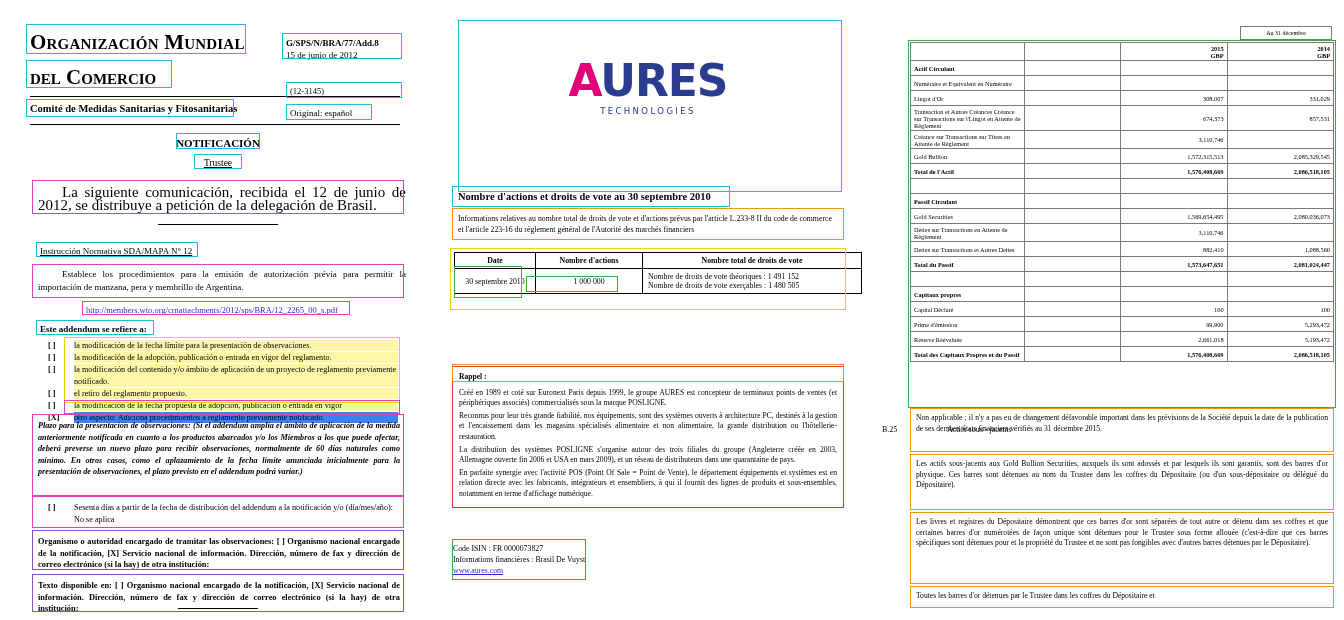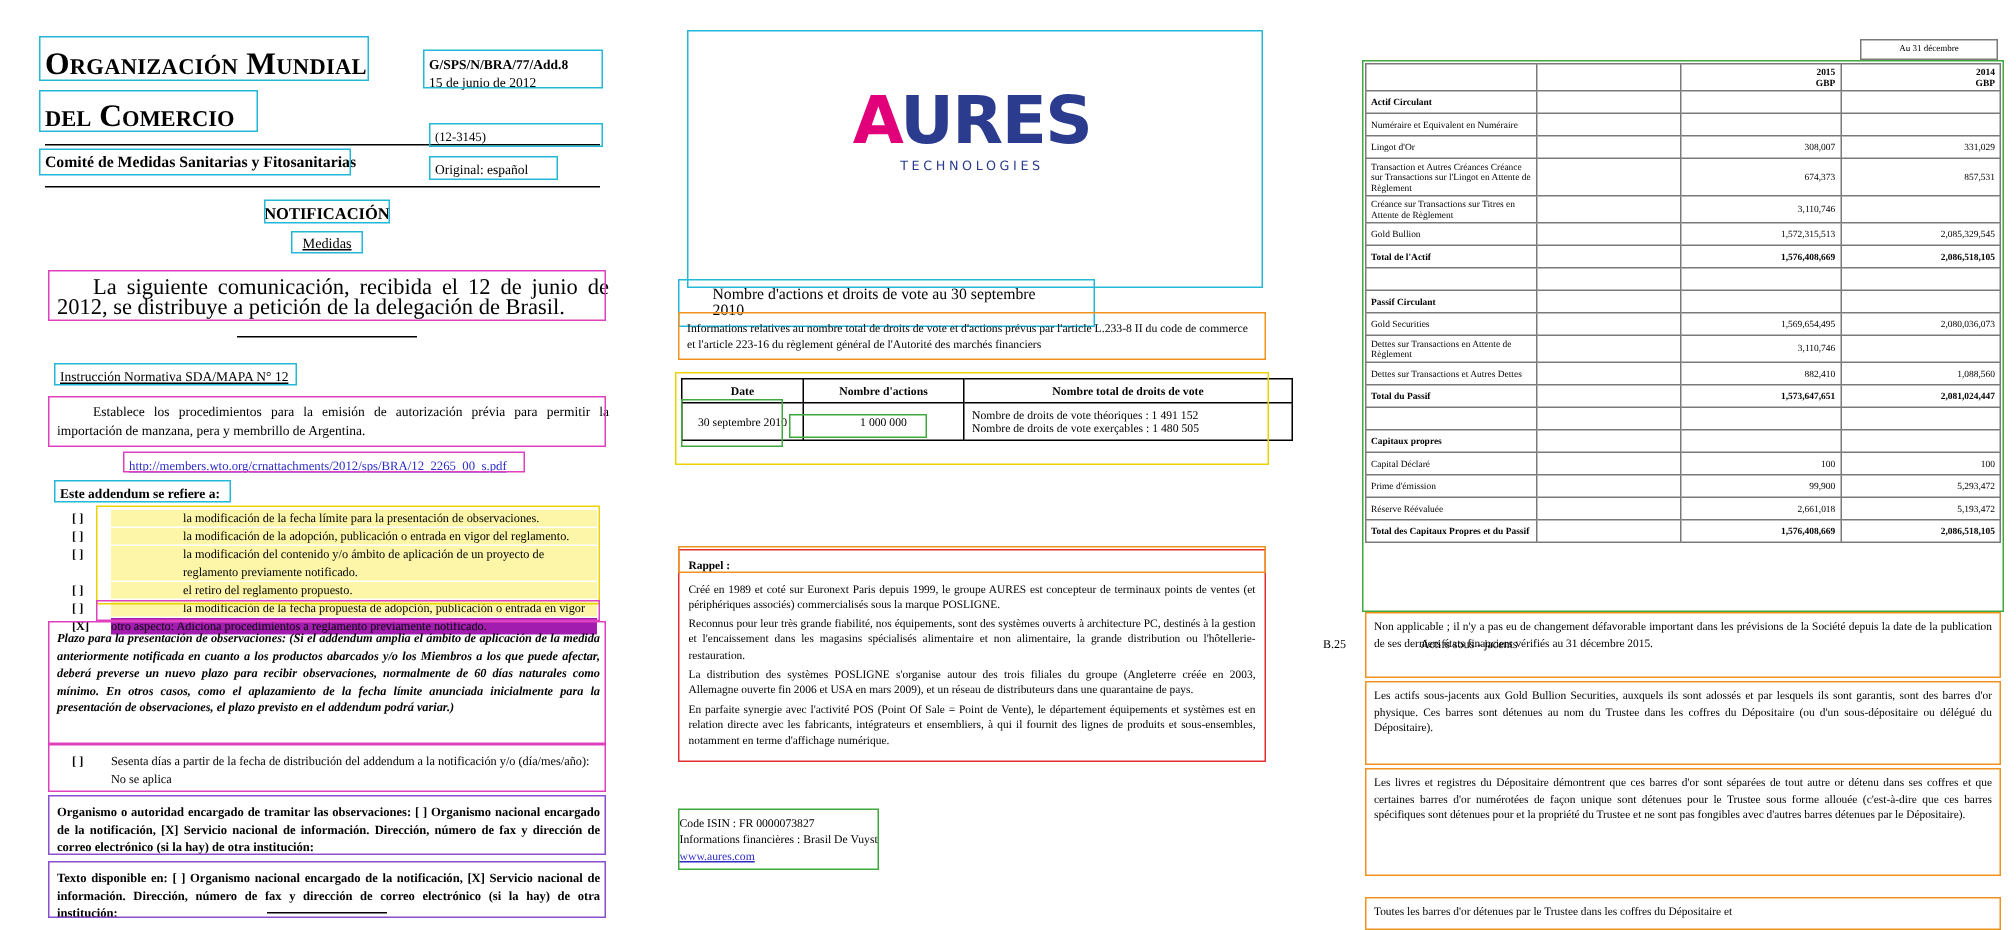--- a/index.html
+++ b/index.html
@@ -7,22 +7,22 @@
   .page{position:absolute;top:0;}
   
   .bx{position:absolute;box-sizing:border-box;}
   .b-cyan{border:1px solid #23b8d8;}
   .b-magenta{border:1px solid #e040c0;}
   .b-yellow{border:1px solid #ecd300;}
   .b-green{border:1px solid #3fa83f;}
   .b-orange{border:1px solid #f0921e;}
   .b-purple{border:1px solid #8a4fd0;}
   .b-red{border:1px solid #e03030;}
-  .hl-yellow{background:#fdf6a8;padding-left:48px;}
-  .hl-pink{background:#a21caf;}
+  .hl-yellow{background:#fdf6a8;}
+  .hl-pink{background:#3b82f6;}
   
   #doc1{left:8px;width:420px;height:620px;}
   #doc1 .t-org{position:absolute;left:22px;top:30px;font-variant:small-caps;font-size:21px;font-weight:bold;letter-spacing:.2px;}
   #doc1 .t-org2{position:absolute;left:22px;top:65px;font-variant:small-caps;font-size:21px;font-weight:bold;}
   #doc1 .rule1{position:absolute;left:22px;top:96px;width:370px;border-top:1px solid #000;}
   #doc1 .t-com{position:absolute;left:22px;top:103px;font-size:10.5px;font-weight:bold;}
   #doc1 .rule2{position:absolute;left:22px;top:124px;width:370px;border-top:1px solid #000;}
   #doc1 .t-doc{position:absolute;left:278px;top:37px;font-size:9px;font-weight:bold;line-height:12px;}
   #doc1 .t-ver{position:absolute;left:282px;top:86px;font-size:8.5px;}
   #doc1 .t-ori{position:absolute;left:282px;top:108px;font-size:9px;}
@@ -43,21 +43,21 @@
   #doc1 .org2{position:absolute;left:30px;top:536px;width:362px;font-size:8.4px;line-height:11.5px;font-weight:bold;text-align:justify;}
   #doc1 .texto{position:absolute;left:30px;top:580px;width:362px;font-size:8.4px;line-height:11.5px;font-weight:bold;text-align:justify;}
   #doc1 .rule4{position:absolute;left:170px;top:608px;width:80px;border-top:1px solid #000;}
   
   #doc2{left:430px;width:440px;height:620px;}
   #doc2 .frame{position:absolute;left:28px;top:20px;width:382px;height:170px;border:1px solid #23b8d8;}
   #doc2 .logo{position:absolute;left:118px;top:58px;width:200px;text-align:center;}
   #doc2 .logo .word{font-family:"DejaVu Sans",sans-serif;font-weight:bold;font-size:44px;letter-spacing:-1px;color:#e2007a;line-height:46px;}
   #doc2 .logo .word .blue{color:#2b3c8f;}
   #doc2 .logo .sub{font-family:"DejaVu Sans",sans-serif;font-size:8.5px;letter-spacing:2.4px;color:#2b3c8f;margin-top:2px;}
-  #doc2 .title{position:absolute;left:22px;top:186px;width:278px;font-size:10.5px;font-weight:normal;padding:4px 22px;box-sizing:border-box;}
+  #doc2 .title{position:absolute;left:22px;top:186px;width:278px;font-size:10.5px;font-weight:bold;padding:4px 5px;box-sizing:border-box;}
   #doc2 .info{position:absolute;left:22px;top:208px;width:392px;font-size:7.8px;line-height:11px;padding:4px 5px;box-sizing:border-box;}
   #doc2 table.tab{position:absolute;left:24px;top:252px;border-collapse:collapse;font-size:7.8px;}
   #doc2 table.tab td,#doc2 table.tab th{border:1px solid #000;padding:3px 5px;text-align:center;vertical-align:middle;}
   #doc2 table.tab th{font-weight:bold;}
   #doc2 table.tab td.l{text-align:left;}
   #doc2 .rappel{position:absolute;left:22px;top:366px;width:392px;font-size:7.6px;line-height:10.6px;padding:5px 6px;box-sizing:border-box;text-align:justify;}
   #doc2 .rappel .hd{font-weight:bold;margin-bottom:5px;}
   #doc2 .rappel p{margin:0 0 2px 0;}
   #doc2 .code{position:absolute;left:22px;top:539px;font-size:7.8px;line-height:11px;padding:3px 0;}
   
@@ -92,21 +92,21 @@
 
   <div class="t-ver">(12-3145)</div>
   <div class="bx b-cyan" style="left:278px;top:82px;width:116px;height:16px;"></div>
 
   <div class="t-ori">Original:   español</div>
   <div class="bx b-cyan" style="left:278px;top:104px;width:86px;height:16px;"></div>
 
   <div class="t-notif">NOTIFICACIÓN</div>
   <div class="bx b-cyan" style="left:168px;top:133px;width:84px;height:16px;"></div>
 
-  <div class="t-add">Medidas</div>
+  <div class="t-add">Trustee</div>
   <div class="bx b-cyan" style="left:186px;top:154px;width:48px;height:15px;"></div>
 
   <div class="p1">La siguiente comunicación, recibida el 12 de junio de 2012, se distribuye a petición de la delegación de Brasil.</div>
   <div class="bx b-magenta" style="left:24px;top:180px;width:372px;height:34px;"></div>
   <div class="rule3"></div>
 
   <div class="t-instr">Instrucción Normativa SDA/MAPA N° 12</div>
   <div class="bx b-cyan" style="left:28px;top:242px;width:162px;height:15px;"></div>
 
   <div class="p2">Establece los procedimientos para la emisión de autorización prévia para permitir la importación de manzana, pera y membrillo de Argentina.</div>
@@ -339,14 +339,14 @@
     </table>
   <div class="bx b-green" style="left:8px;top:40px;width:428px;height:368px;"></div>
 
   <div class="para b-orange" style="left:10px;top:408px;width:424px;height:44px;">Non applicable ; il n'y a pas eu de changement défavorable important dans les prévisions de la Société depuis la date de la publication de ses derniers états financiers vérifiés au 31 décembre 2015.</div>
 
   <div class="bref" style="left:-18px;top:425px;position:absolute;font-weight:normal;">B.25</div>
   <div class="bref" style="left:18px;top:425px;position:absolute;width:80px;padding-left:29px;">Actifs sous - jacents</div>
 
   <div class="para b-orange" style="left:10px;top:454px;width:424px;height:56px;">Les actifs sous-jacents aux Gold Bullion Securities, auxquels ils sont adossés et par lesquels ils sont garantis, sont des barres d'or physique. Ces barres sont détenues au nom du Trustee dans les coffres du Dépositaire (ou d'un sous-dépositaire ou délégué du Dépositaire).</div>
   <div class="para b-orange" style="left:10px;top:512px;width:424px;height:72px;">Les livres et registres du Dépositaire démontrent que ces barres d'or sont séparées de tout autre or détenu dans ses coffres et que certaines barres d'or numérotées de façon unique sont détenues pour le Trustee sous forme allouée (c'est-à-dire que ces barres spécifiques sont détenues pour et la propriété du Trustee et ne sont pas fongibles avec d'autres barres détenues par le Dépositaire).</div>
-  <div class="para b-orange" style="left:10px;top:598px;width:424px;height:22px;">Toutes les barres d'or détenues par le Trustee dans les coffres du Dépositaire et</div>
+  <div class="para b-orange" style="left:10px;top:586px;width:424px;height:22px;">Toutes les barres d'or détenues par le Trustee dans les coffres du Dépositaire et</div>
 </div>
 
 </body></html>

